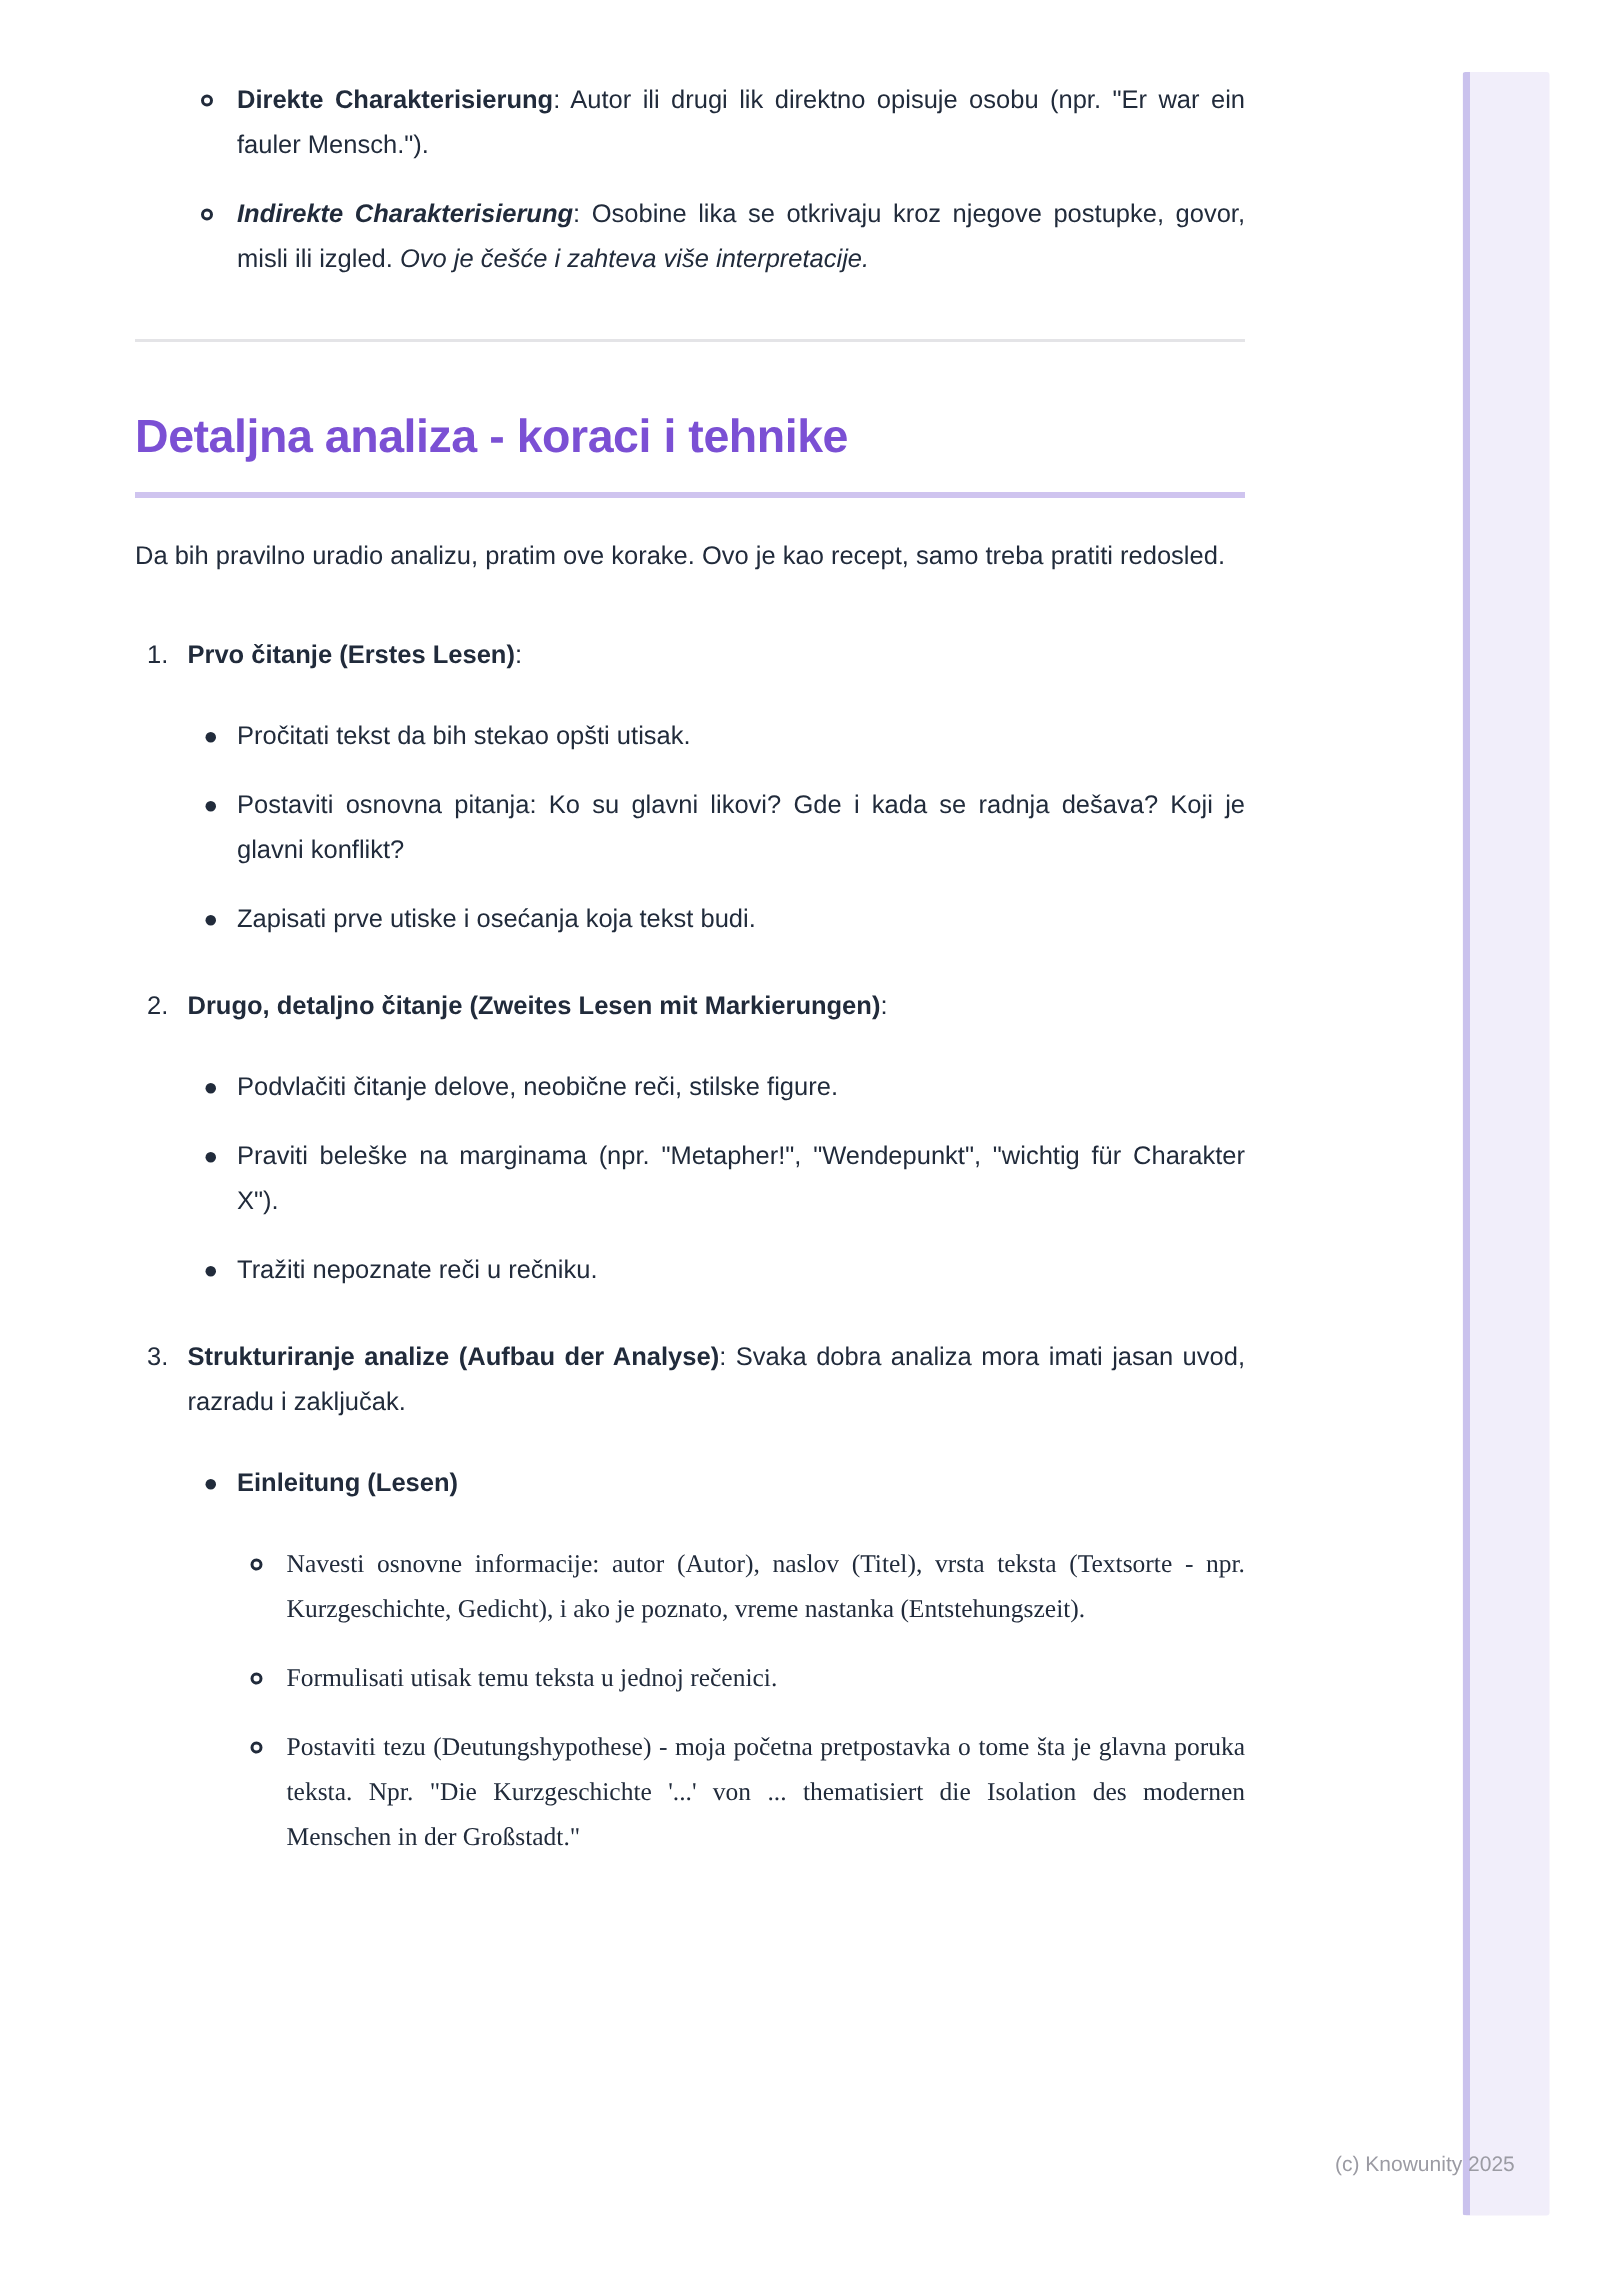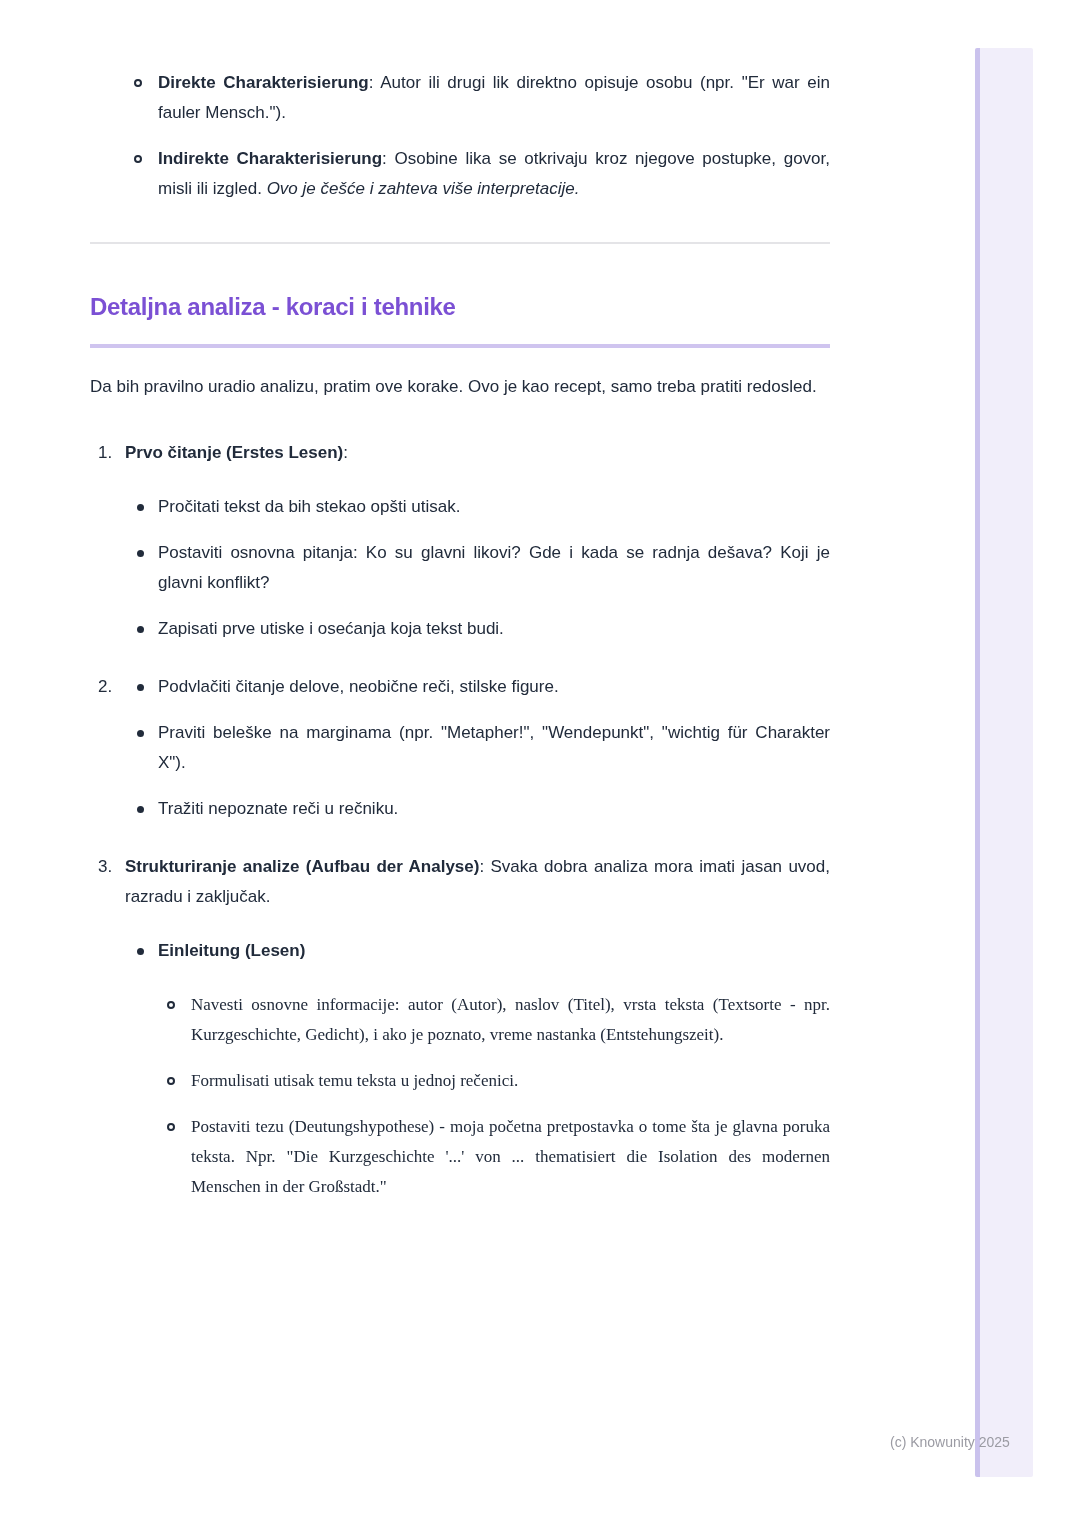--- a/index.html
+++ b/index.html
@@ -6,36 +6,36 @@
   html, body { width:1080px; height:1528px; }
   body {
     position:relative;
     background: var(--background, #ffffff);
     font-family:"Liberation Sans", sans-serif;
     font-size:17px;
     line-height:30px;
     color: var(--text, #212b3b);
     overflow:hidden;
   }
-  .content { position:absolute; left:90px; top:16px; width:740px; }
+  .content { position:absolute; left:90px; top:0; width:740px; }
 
   
   .intro-list { list-style:none; margin-top:52px; }
   .intro-list > li { position:relative; padding-left:68px; text-align:justify; }
   .intro-list > li + li { margin-top:16px; }
   .ring {
     position:absolute; left:44px; top:11px;
     width:8px; height:8px; border:2px solid var(--text, #212b3b); border-radius:50%;
   }
 
   .divider { border:none; border-top:2px solid var(--divider, #e4e4e7); margin-top:38px; }
 
   .section-title {
     margin-top:44px;
-    font-size:24px; line-height:38px; font-weight:700;
+    font-size:31px; line-height:38px; font-weight:700;
     letter-spacing:-0.3px;
     color: var(--accent, #7b50d4);
     padding-bottom:18px;
     border-bottom:4px solid var(--heading-underline, #cfc4ef);
   }
 
   .section-intro { margin-top:24px; text-align:justify; }
 
   
   .steps { list-style:none; margin-top:36px; }
@@ -85,21 +85,21 @@
 
 <div class="content">
 
   <ul class="intro-list">
     <li>
       <span class="ring"></span>
       <span><span style="font-weight: 700;">Direkte Charakterisierung</span><span>: Autor ili drugi lik direktno opisuje osobu (npr. "Er war ein fauler Mensch.").</span></span>
     </li>
     <li>
       <span class="ring"></span>
-      <span><span style="font-weight: 700;">Indirekte Charakterisierung</span><span>: Osobine lika se otkrivaju kroz njegove postupke, govor, misli ili izgled. </span><span style="font-style: italic;">Ovo je češće i zahteva više interpretacije.</span></span>
+      <span><span style="font-weight: 700; font-style: italic;">Indirekte Charakterisierung</span><span>: Osobine lika se otkrivaju kroz njegove postupke, govor, misli ili izgled. </span><span style="font-style: italic;">Ovo je češće i zahteva više interpretacije.</span></span>
     </li>
   </ul>
 
   <hr class="divider">
 
   <h1 class="section-title">Detaljna analiza - koraci i tehnike</h1>
 
   <p class="section-intro">Da bih pravilno uradio analizu, pratim ove korake. Ovo je kao recept, samo treba pratiti redosled.</p>
 
   <ol class="steps">
@@ -118,20 +118,21 @@
         </li>
         <li>
           <span class="dot"></span>
           <span><span>Zapisati prve utiske i osećanja koja tekst budi.</span></span>
         </li>
       </ul>
     </li>
 
     <li>
       <span class="step-number">2.</span>
+      <div class="step-head"><span style="font-weight: 700;">Drugo, detaljno čitanje (Zweites Lesen mit Markierungen)</span><span>:</span></div>
       <ul class="bullets">
         <li>
           <span class="dot"></span>
           <span><span>Podvlačiti čitanje delove, neobične reči, stilske figure.</span></span>
         </li>
         <li>
           <span class="dot"></span>
           <span><span>Praviti beleške na marginama (npr. "Metapher!", "Wendepunkt", "wichtig für Charakter X").</span></span>
         </li>
         <li>

